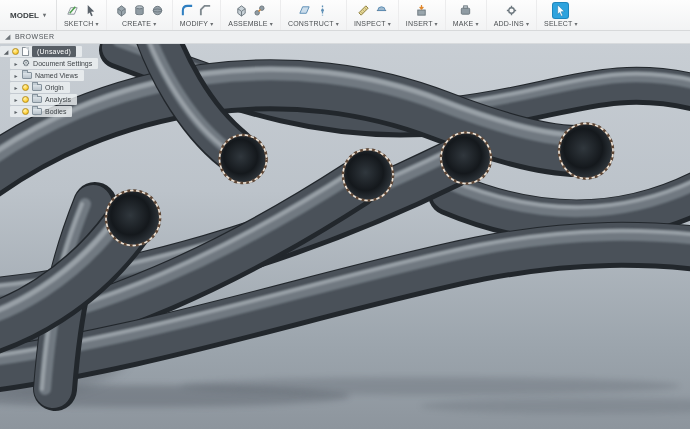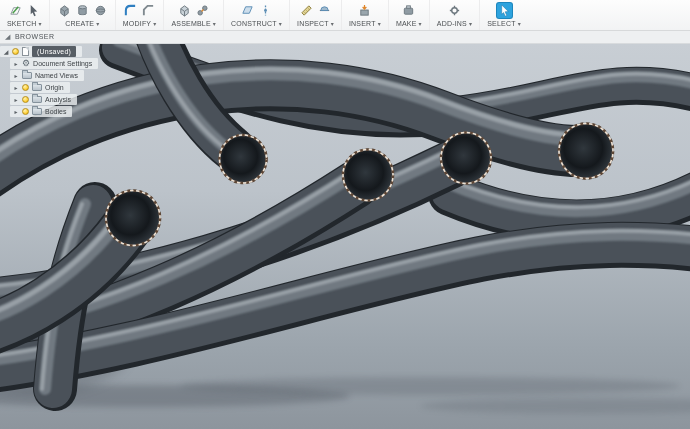--- a/index.html
+++ b/index.html
@@ -98,20 +98,24 @@
     background:#575e65;color:#ffffff;padding:0 5px;height:11px;
     display:flex;align-items:center;border-radius:1px;letter-spacing:.2px;
   }
 </style>
 </head>
 <body>
 
 <div class="app">
 
   <div class="toolbar">
+    <div class="model-btn">
+      <span>MODEL</span>
+      <span class="caret">▾</span>
+    </div>
 
     <div class="tb-group">
       <div class="tb-icons">
         <span class="ic-box">
           <svg class="ic" viewBox="0 0 14 14">
               <path d="M2 11 L5 4 H12 L9 11 Z" fill="none" stroke="#8a949a"></path>
               <path d="M4 10 L10 3" stroke="#4c9e4c" stroke-width="1.6"></path>
             </svg>
         </span>
         <span class="ic-box">

